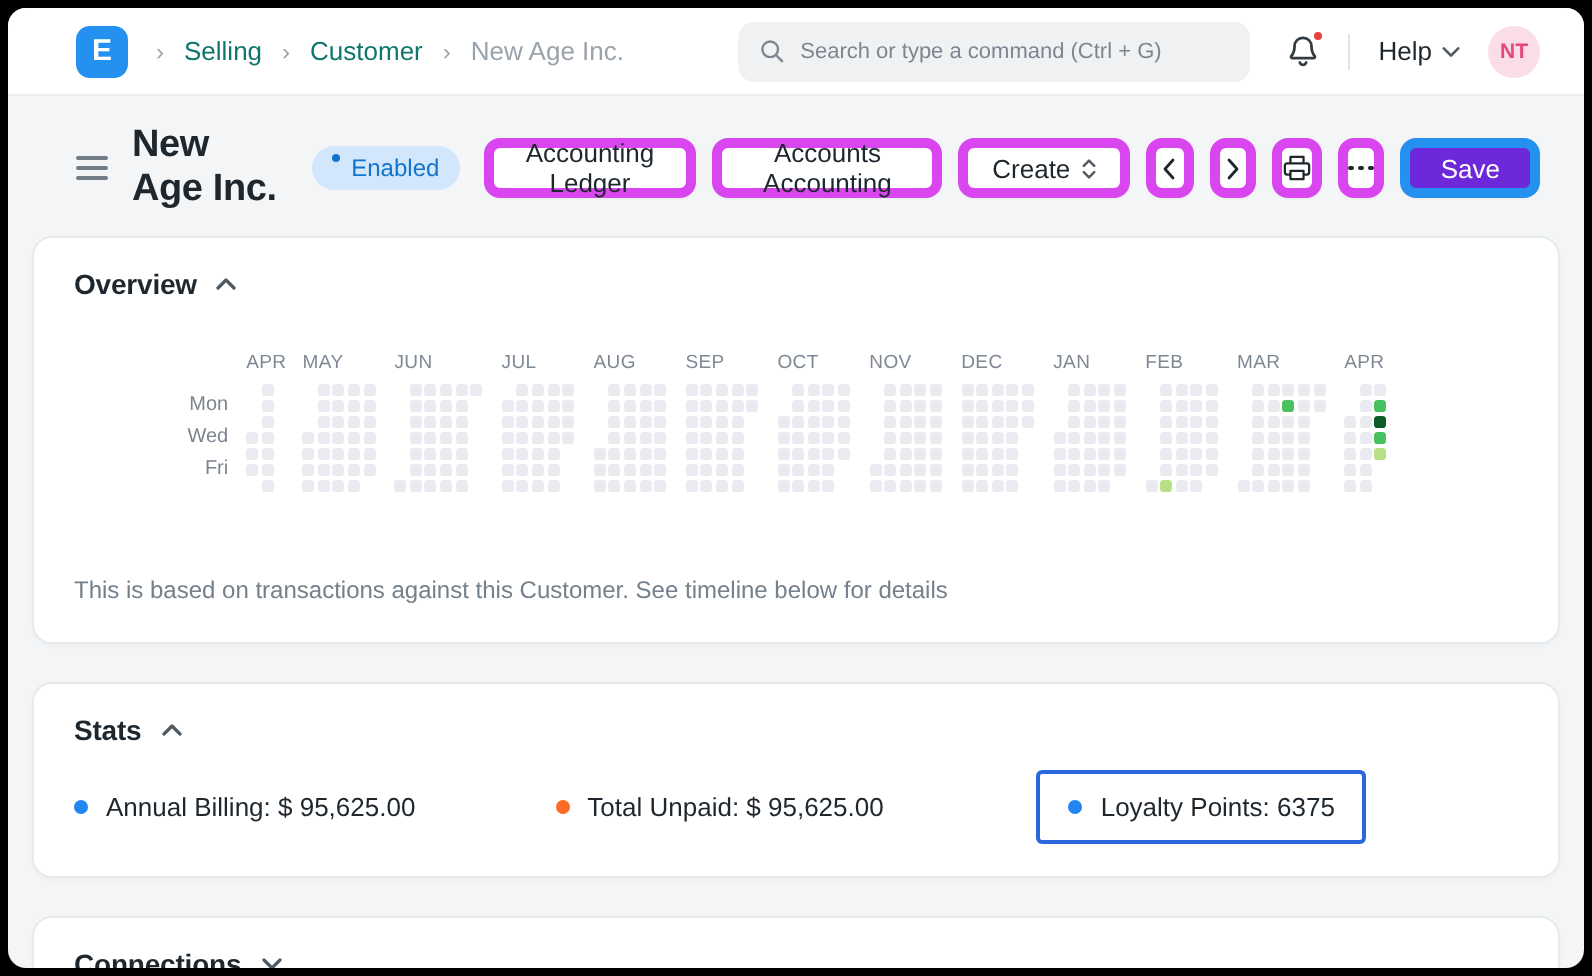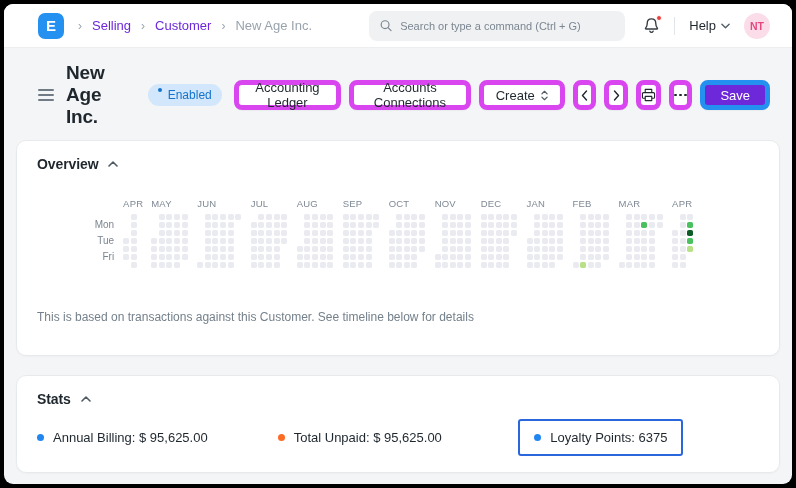--- a/index.html
+++ b/index.html
@@ -8,21 +8,21 @@
   .frame { width:796px; height:488px; padding:4px; border-radius:12px; background:#000; }
   .window { width:788px; height:480px; background:#f4f5f6; border-radius:9px; overflow:hidden; display:flex; flex-direction:column; }
 
   
   .navbar { height:44px; flex:0 0 44px; background:#fff; border-bottom:1px solid #eceef0;
             display:flex; align-items:center; padding:0 22px 0 34px; }
   .logo { width:26px; height:26px; border-radius:7px; background:#2490ef; color:#fff;
           display:flex; align-items:center; justify-content:center; font-weight:700; font-size:15px; }
   .crumbs { display:flex; align-items:center; gap:10px; margin-left:14px; font-size:13px; }
   .crumb-sep { color:#9aa4ad; font-size:12px; }
-  .crumb { color:#6d28d9; font-weight:500; cursor:pointer; }
+  .crumb { color:#0f766e; font-weight:500; cursor:pointer; }
   .crumb.current { color:#99a3ac; font-weight:400; }
   .search { margin-left:auto; width:256px; height:30px; background:#f0f1f3; border-radius:8px;
             display:flex; align-items:center; gap:8px; padding:0 11px; }
   .search input { border:0; outline:0; background:transparent; font-size:11px; color:#b91c1c; width:100%;
                   font-family:"Liberation Sans", sans-serif; }
   .search input::placeholder { color:#7c8691; }
   .bell-wrap { position:relative; margin-left:18px; display:flex; }
   .bell-dot { position:absolute; top:-2px; right:-2px; width:6px; height:6px; border-radius:50%;
               background:#e8403a; border:1.5px solid #fff; }
   .nav-div { width:1px; height:18px; background:#e3e6e9; margin:0 14px; }
@@ -61,21 +61,21 @@
   .hm-days { display:flex; flex-direction:column; width:30px; }
   .hm-days .sp { height:16px; }
   .hm-daylabel { height:6px; margin-bottom:2px; font-size:10px; line-height:6px; color:#7b8590;
                  text-align:right; padding-right:9px; white-space:nowrap; }
   .hm-month { margin-right:8px; }
   .hm-mlabel { height:16px; font-size:9.5px; font-weight:400; color:#7e8894; letter-spacing:0.2px; white-space:nowrap; }
   .hm-cols { display:flex; }
   .hm-col { display:flex; flex-direction:column; margin-right:1.6px; }
   .hm-cell { width:6px; height:6px; border-radius:1.8px; background:#e9ebf0; margin-bottom:2px; }
   .hm-cell.empty { visibility:hidden; }
-  .footnote { margin:40px 20px 12px; padding-bottom:19px; font-size:12px; color:#74808b; }
+  .footnote { margin:40px 20px 0; padding-bottom:19px; font-size:12px; color:#74808b; }
 
   
   .stats-row { display:flex; align-items:center; padding:4px 20px 16px; min-height:48px; }
   .stat { flex:1; display:flex; align-items:center; }
   .stat-inner { display:flex; align-items:center; gap:9px; font-size:13px; color:#1f272e; }
   .stat-dot { width:7px; height:7px; border-radius:50%; flex:0 0 auto; }
   .stat-box { border:2px solid #2a67dd; border-radius:3px; padding:9px 14px; }
 </style>
 </head>
 <body>
@@ -123,21 +123,21 @@
           <span></span>
           <span></span>
     </div>
     <h1 class="page-title">New Age Inc.</h1>
     <div class="badge">
       <span class="badge-dot"></span>
       <span>Enabled</span>
     </div>
     <div class="actions">
       <button class="btn">Accounting Ledger</button>
-      <button class="btn">Accounts Connections</button>
+      <button class="btn">Accounts Accounting</button>
       <button class="btn">
         <span>Create</span>
         <svg width="7" height="11" viewBox="0 0 8 12" fill="none">
           <path d="M1 4.2 4 1.2l3 3" stroke="#525b63" stroke-width="1.4" stroke-linecap="round" stroke-linejoin="round"></path>
           <path d="M1 7.8l3 3 3-3" stroke="#525b63" stroke-width="1.4" stroke-linecap="round" stroke-linejoin="round"></path>
         </svg>
       </button>
       <button class="btn icon">
         <svg width="7" height="11" viewBox="0 0 7 11" fill="none">
           <path d="M5.5 1 1.5 5.5l4 4.5" stroke="#1f272e" stroke-width="1.4" stroke-linecap="round" stroke-linejoin="round"></path>
@@ -176,21 +176,21 @@
             <path d="M1 5l4-4 4 4" stroke="#505a62" stroke-width="1.6" stroke-linecap="round" stroke-linejoin="round"></path>
           </svg>
         </span>
       </div>
       <div class="hm-wrap">
             <div class="hm-days">
               <div class="sp"></div>
               <div class="hm-daylabel"></div>
               <div class="hm-daylabel">Mon</div>
               <div class="hm-daylabel"></div>
-              <div class="hm-daylabel">Tue</div>
+              <div class="hm-daylabel">Wed</div>
               <div class="hm-daylabel"></div>
               <div class="hm-daylabel">Fri</div>
               <div class="hm-daylabel"></div>
             </div>
             <div class="hm-month">
               <div class="hm-mlabel">APR</div>
               <div class="hm-cols">
                 <div class="hm-col">
                   <span class="hm-cell empty"></span>
                   <span class="hm-cell empty"></span>

